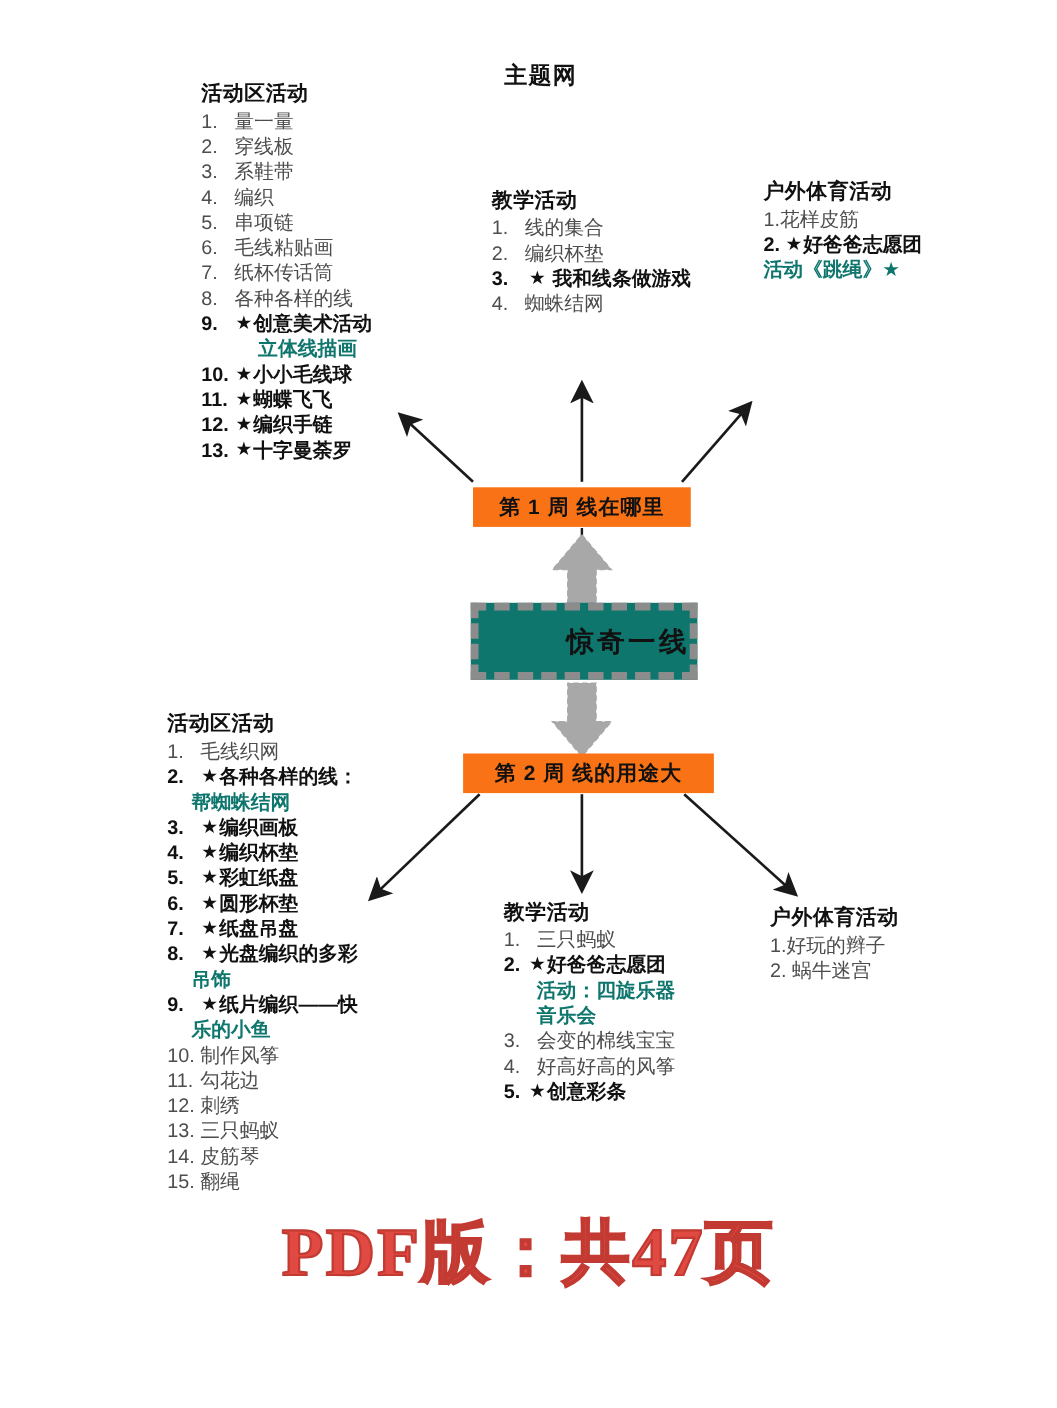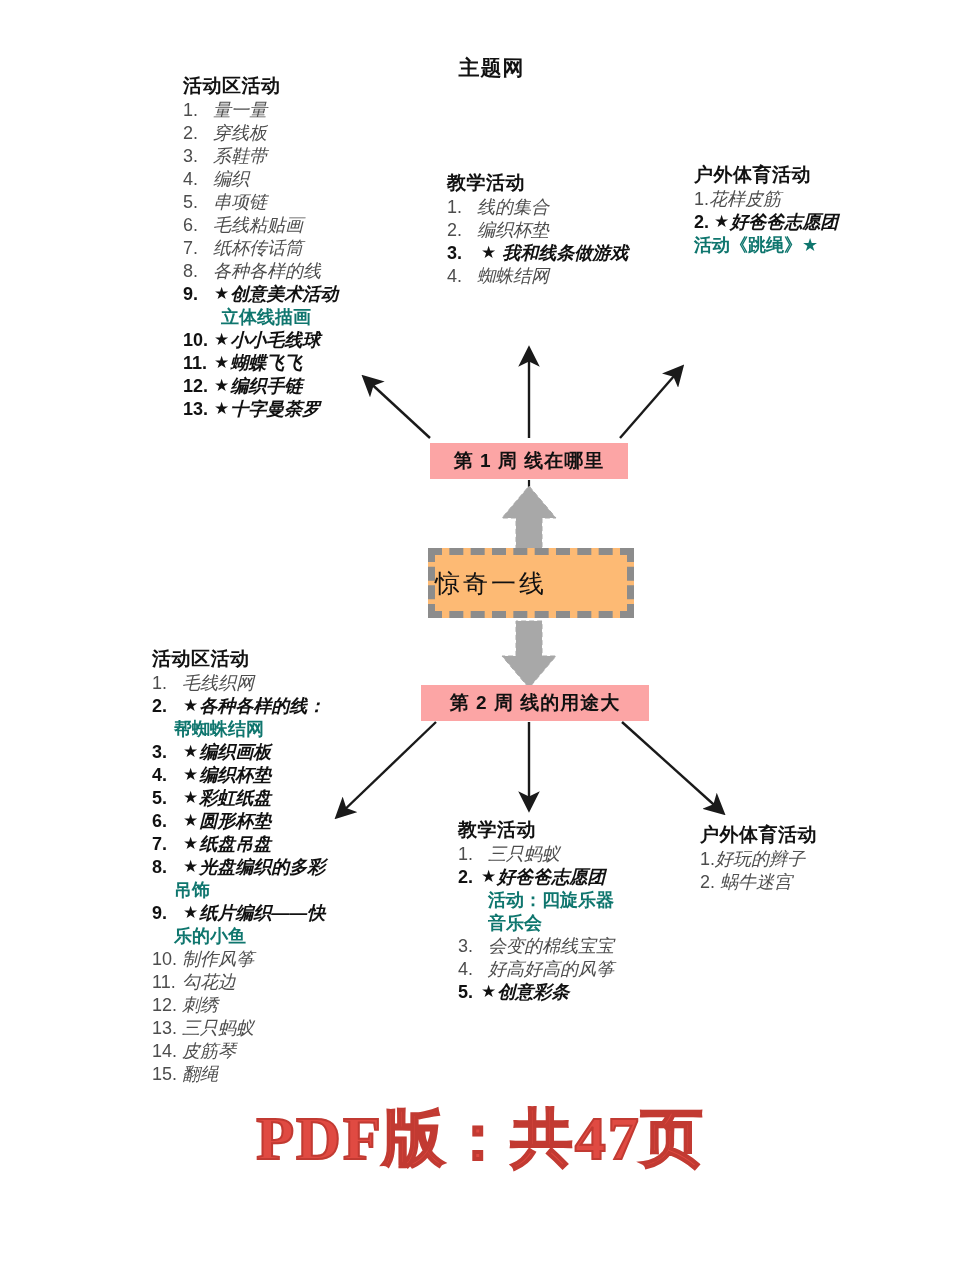--- a/index.html
+++ b/index.html
@@ -52,21 +52,21 @@
     font-size: 18px;
     color: #4d4d4d;
     margin-bottom: 5px;
     white-space: nowrap;
   }
   .item .num {
     flex: 0 0 auto;
     text-align: left;
     color: #4d4d4d;
   }
-  .item .txt { flex: 0 0 auto; font-style: italic; }
+  .item .txt { flex: 0 0 auto; }
   .item.star {
     font-weight: bold;
     color: #111;
   }
   .item.star .num { color: #111; font-weight: bold; }
   .star-g {
     font-size: 17px;
     line-height: 1;
     color: #111;
     margin: 0 1px;
@@ -79,39 +79,39 @@
     white-space: nowrap;
   }
 
   
   .gut-wide .num { min-width: 30px; }
   .gut-tight .num { min-width: 0; }
 
   
   .week-box {
     position: absolute;
-    background: #fca5a5;
+    background: #f97316;
     color: #111;
     font-size: 19px;
     font-weight: bold;
     display: flex;
     align-items: center;
     justify-content: center;
     letter-spacing: 1px;
     white-space: nowrap;
   }
   #center-box {
     position: absolute;
-    background: #fdba74;
+    background: #0f766e;
     border: 7px dashed #8c8c8c;
     display: flex;
     align-items: center;
-    justify-content: flex-start;
+    justify-content: flex-end;
     font-size: 25px;
-    font-weight: normal;
+    font-weight: bold;
     color: #111;
     letter-spacing: 3px;
     box-sizing: border-box;
   }
 
   
   #watermark {
     position: absolute;
     left: 0;
     top: 1096px;
@@ -230,21 +230,21 @@
       </div>
       <div class="item">
         <span class="num">8.</span>
         <span class="txt">各种各样的线</span>
       </div>
       <div class="item star">
         <span class="num">9.</span>
         <span class="star-g">★</span>
         <span class="txt">创意美术活动</span>
       </div>
-      <div class="cont" style="padding-left:38px;">立体线描画</div>
+      <div class="cont" style="padding-left:38px;text-align:center;">立体线描画</div>
       <div class="item star">
         <span class="num">10.</span>
         <span class="star-g">★</span>
         <span class="txt">小小毛线球</span>
       </div>
       <div class="item star">
         <span class="num">11.</span>
         <span class="star-g">★</span>
         <span class="txt">蝴蝶飞飞</span>
       </div>

